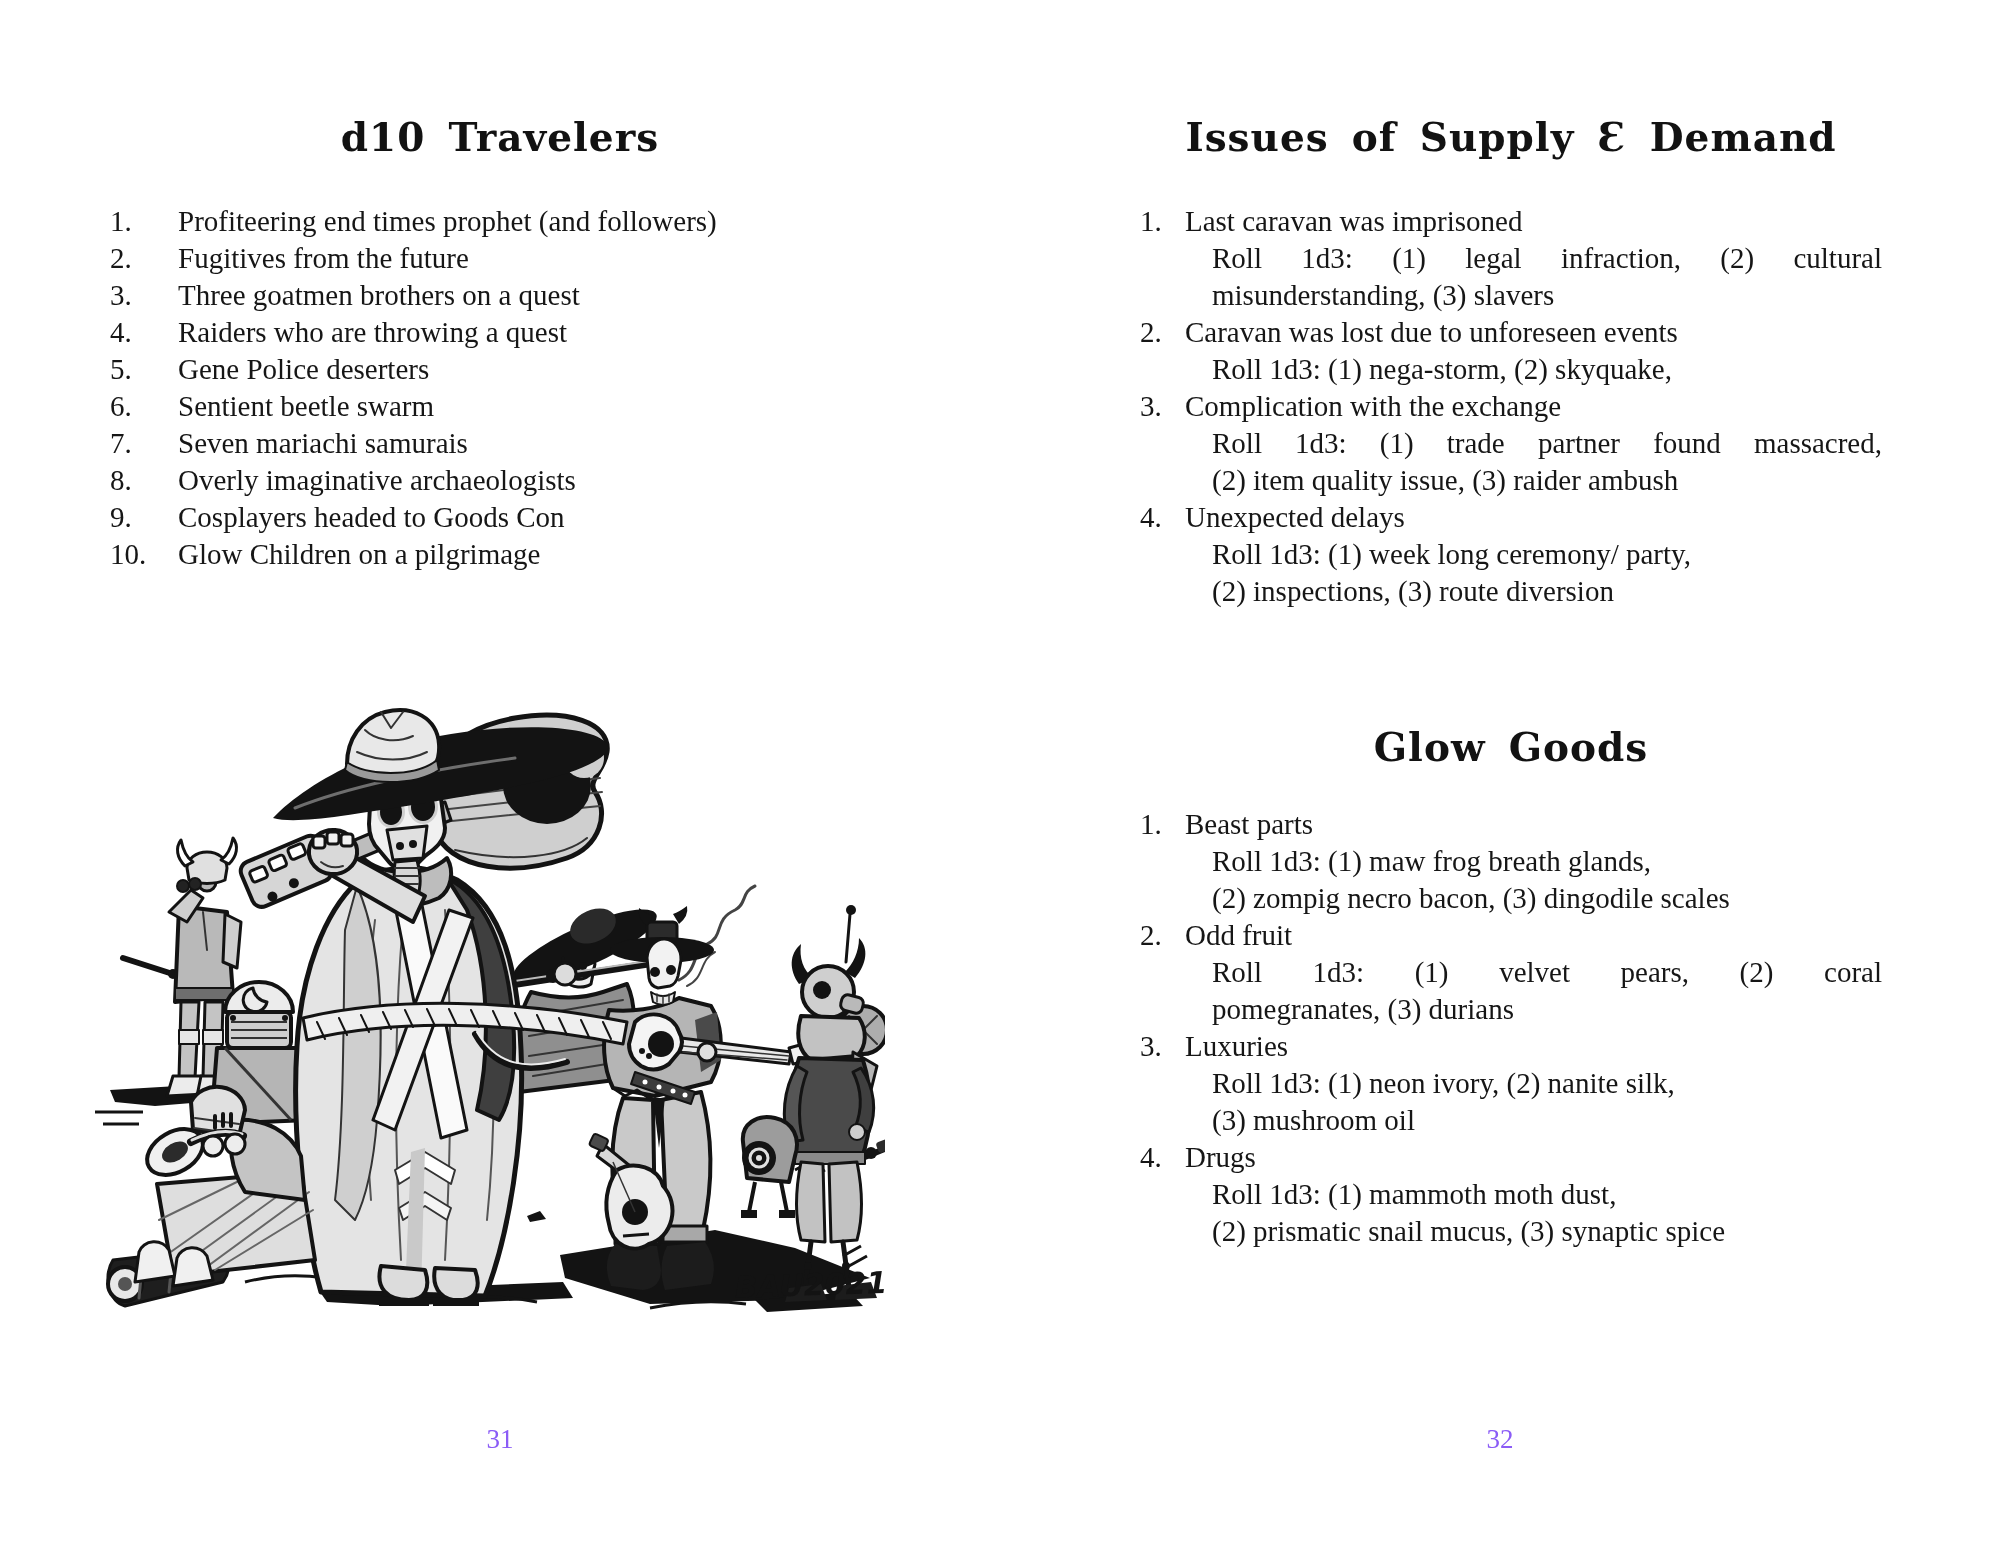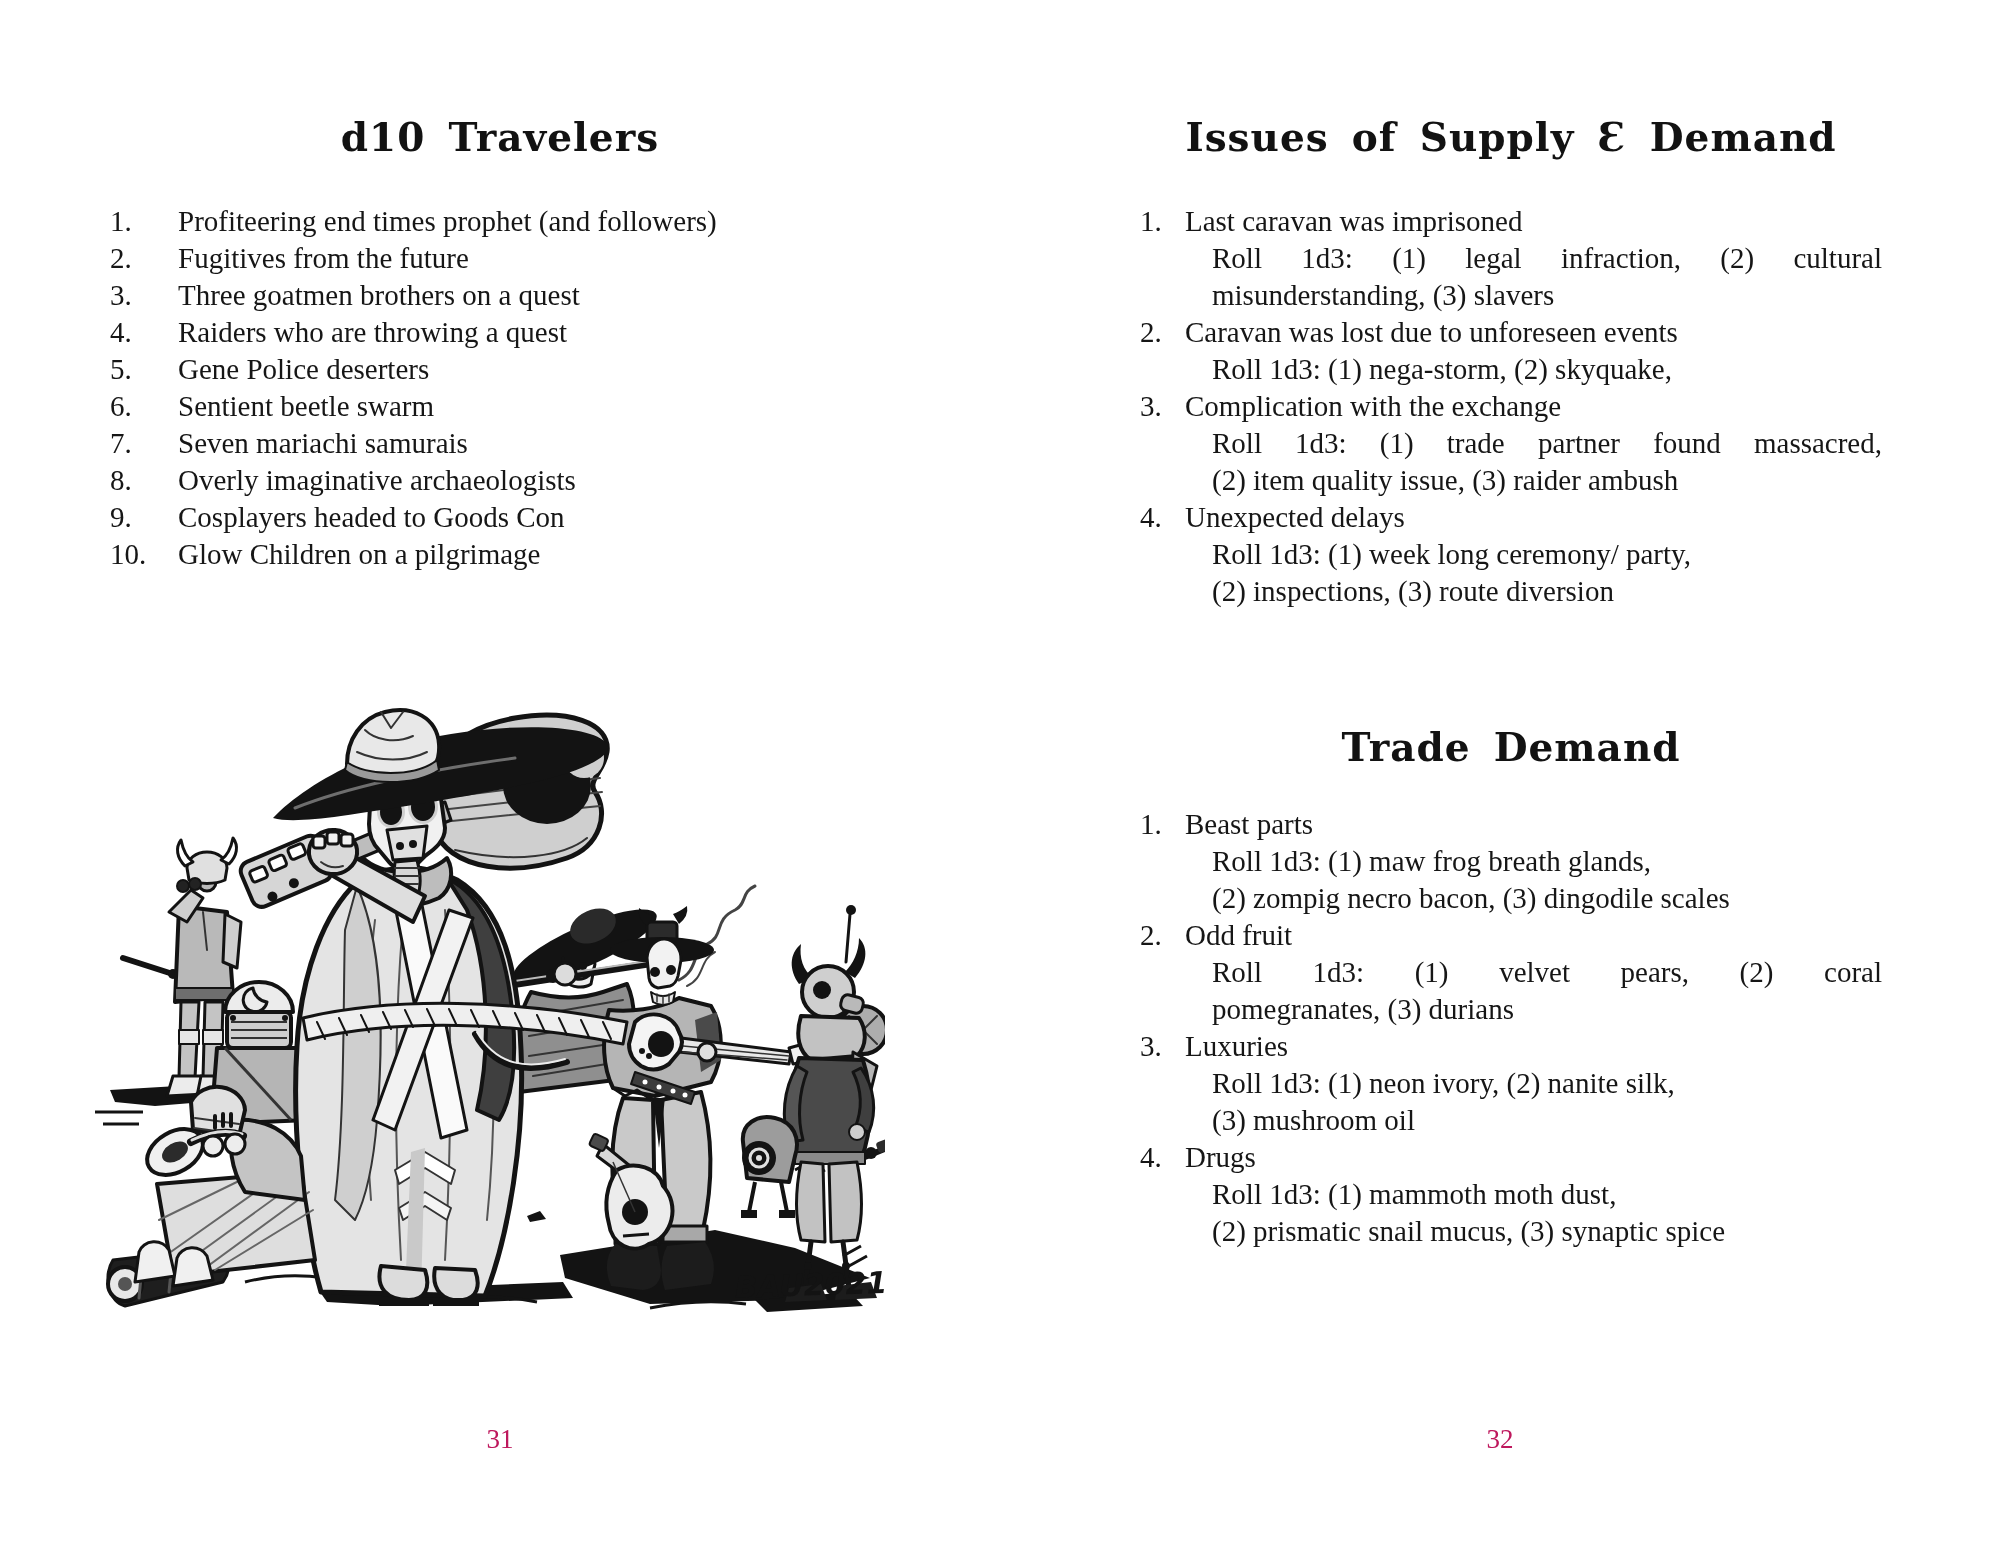--- a/index.html
+++ b/index.html
@@ -23,21 +23,21 @@
   #sd-list{top:203px;}
   #tg-list{top:806px;}
   .rrow{height:37px;line-height:37px;font-size:29px;overflow:hidden;}
   .item{display:flex;}
   .rn{flex:0 0 45px;white-space:nowrap;}
   .rh{flex:1;white-space:nowrap;}
   .sub{margin-left:72px;white-space:nowrap;}
   .sub.j{white-space:normal;text-align:justify;text-align-last:justify;}
 
   .pageno{position:absolute;left:0;width:1000px;top:1424px;text-align:center;
-    font-size:27px;line-height:30px;color:#be185d;}
+    font-size:27px;line-height:30px;color:#8b5cf6;}
 
   .illo-wrap{position:absolute;left:95px;top:700px;width:790px;height:614px;}
 </style>
 </head>
 <body>
 
 <div class="sheet">
 
   <section class="page" id="page-left">
 
@@ -341,21 +341,21 @@
       <div class="rrow sub j">Roll 1d3: (1) trade partner found massacred,</div>
       <div class="rrow sub">(2) item quality issue, (3) raider ambush</div>
       <div class="rrow item">
           <span class="rn">4.</span>
           <span class="rh">Unexpected delays</span>
         </div>
       <div class="rrow sub">Roll 1d3: (1) week long ceremony/ party,</div>
       <div class="rrow sub">(2) inspections, (3) route diversion</div>
     </div>
 
-    <div class="fancy-title" style="top:724px">Trade Demand</div>
+    <div class="fancy-title" style="top:724px">Glow Goods</div>
 
     <div class="rlist" id="tg-list">
       <div class="rrow item">
           <span class="rn">1.</span>
           <span class="rh">Beast parts</span>
         </div>
       <div class="rrow sub">Roll 1d3: (1) maw frog breath glands,</div>
       <div class="rrow sub">(2) zompig necro bacon, (3) dingodile scales</div>
       <div class="rrow item">
           <span class="rn">2.</span>

